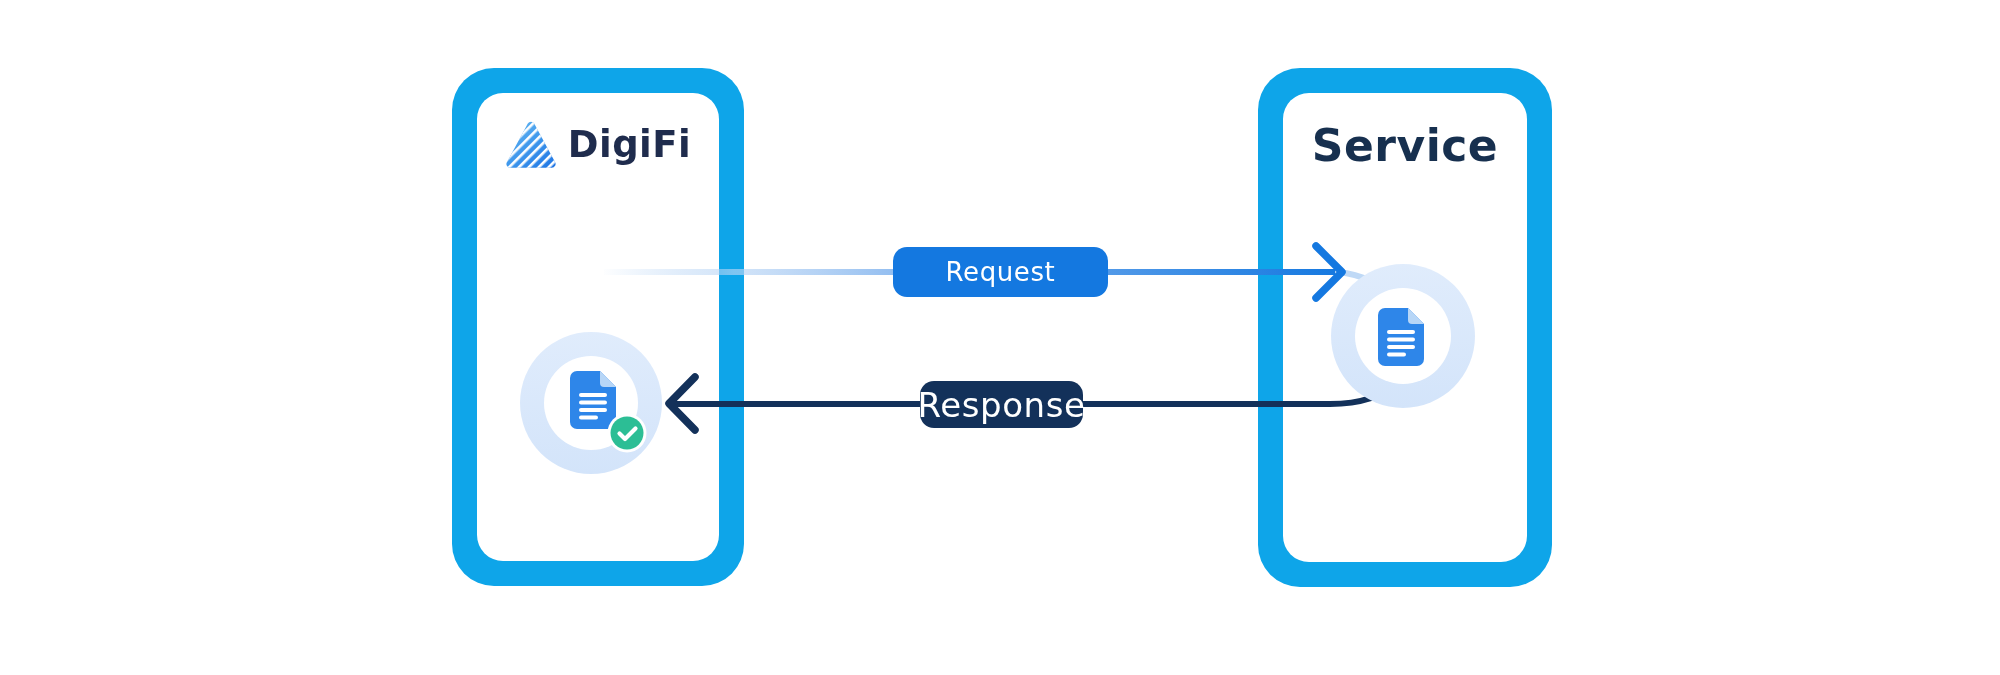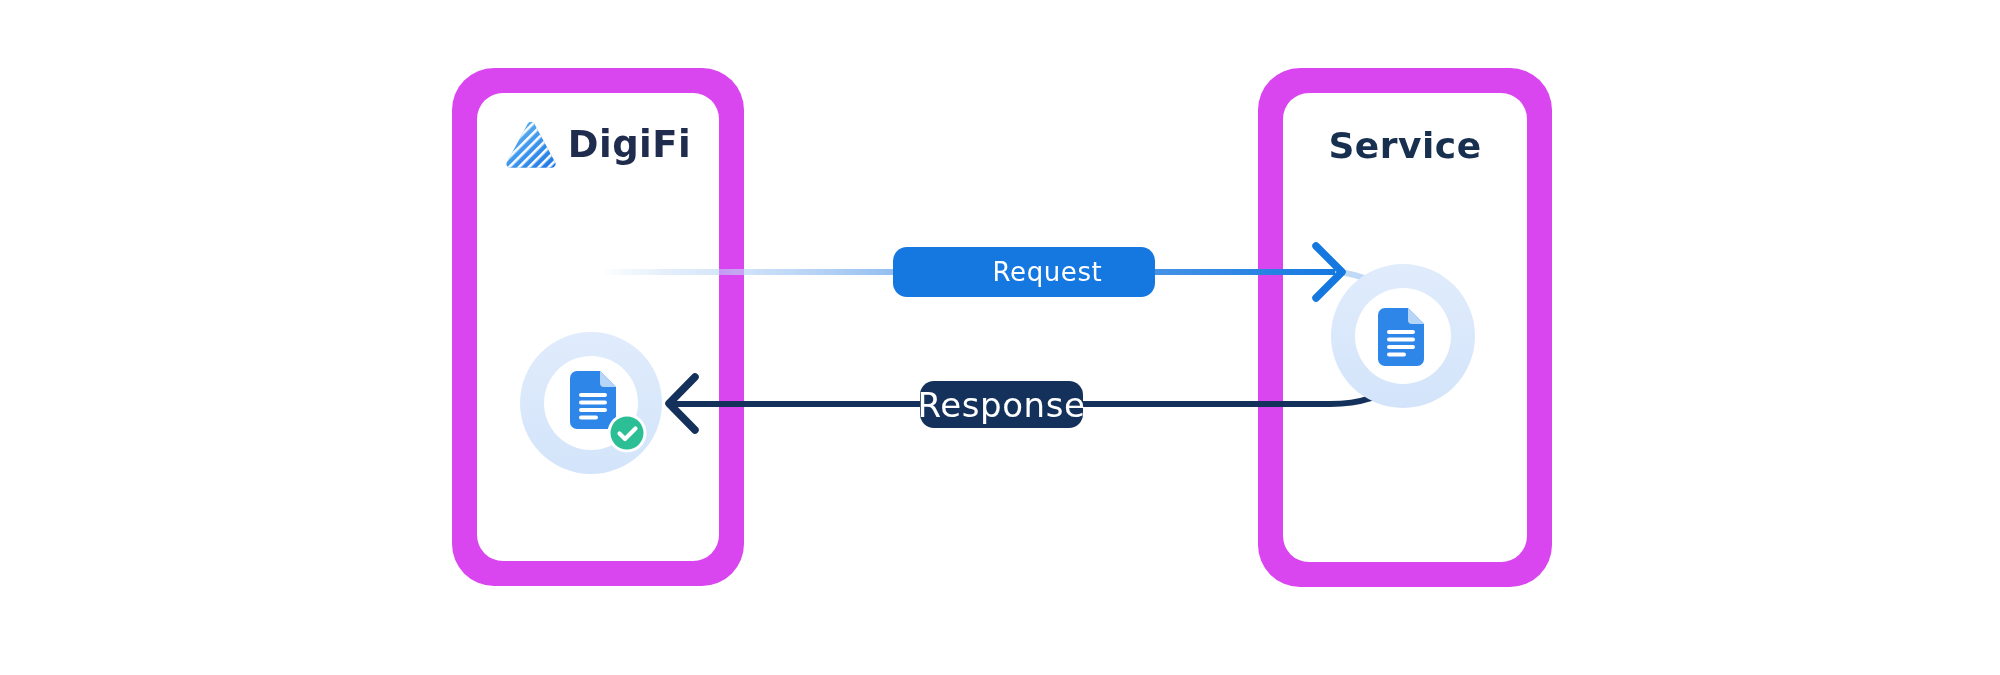--- a/index.html
+++ b/index.html
@@ -1,43 +1,43 @@
 <!DOCTYPE html>
 <html><head>
 <meta charset="utf-8">
 <style>
   html, body { margin: 0; padding: 0; background: #ffffff; }
   body { width: 2000px; height: 675px; font-family: "DejaVu Sans", "Liberation Sans", sans-serif; }
   .stage { position: relative; width: 2000px; height: 675px; background: #ffffff; overflow: hidden; }
 
   
-  .panel-outer { position: absolute; background: #d946ef; border-radius: 42px; }
+  .panel-outer { position: absolute; background: #0ea5e9; border-radius: 42px; }
   .panel-outer.left  { left: 452px;  top: 68px; width: 292px; height: 518px; }
   .panel-outer.right { left: 1258px; top: 68px; width: 294px; height: 519px; }
   .panel-inner { position: absolute; left: 25px; top: 25px; right: 25px; bottom: 25px;
                  background: #ffffff; border-radius: 26px; }
 
   
   .logo-row { position: absolute; left: 0; top: 52px; width: 100%;
               display: flex; align-items: center; justify-content: center; gap: 11px; }
   .brand-text { font-size: 37px; font-weight: 600; color: #1F2C4D; letter-spacing: 0.5px; }
 
   
   .service-title { position: absolute; left: 0; top: 54px; width: 100%; height: 48px;
                    line-height: 48px; text-align: center;
-                   font-size: 36px; font-weight: 700; color: #17304F; letter-spacing: 0.5px; }
+                   font-size: 44px; font-weight: 700; color: #17304F; letter-spacing: 0.5px; }
 
   
   .overlay { position: absolute; left: 0; top: 0; width: 2000px; height: 675px; }
 
   
   .pill { position: absolute; display: flex; align-items: center; justify-content: center;
           border-radius: 14px; color: #ffffff; letter-spacing: 0.6px; }
   .pill.request  { left: 893px; top: 247px; width: 215px; height: 50px;
-                   background: #1478E0; font-size: 26px; padding-left: 47px; }
+                   background: #1478E0; font-size: 26px; }
   .pill.response { left: 920px; top: 381px; width: 163px; height: 47px;
                    background: #13315A; font-size: 34px; }
 </style>
 </head>
 <body>
 
 <div class="stage">
 
   <div class="panel-outer left">
     <div class="panel-inner"></div>

